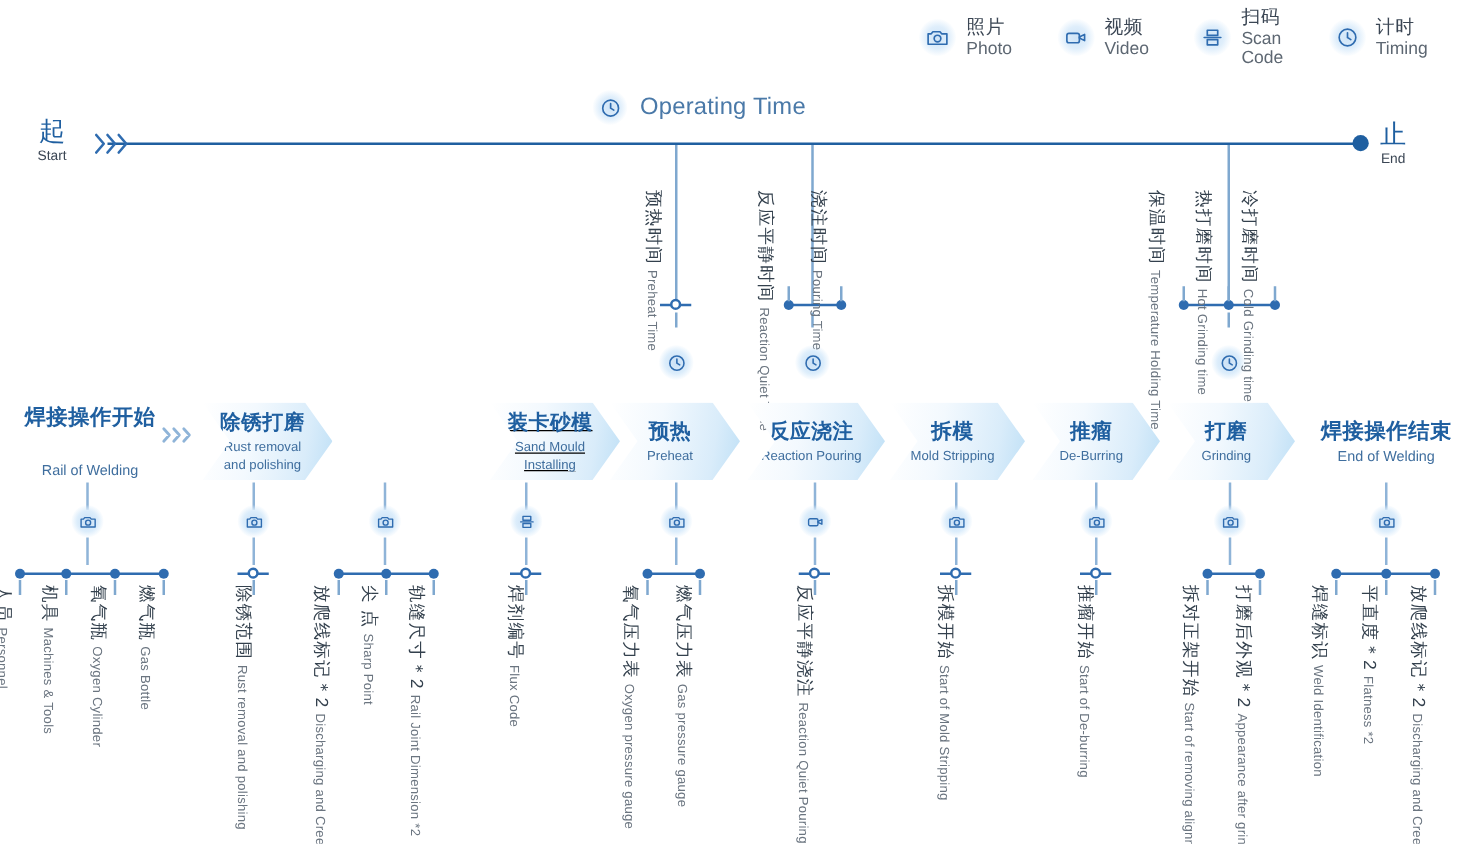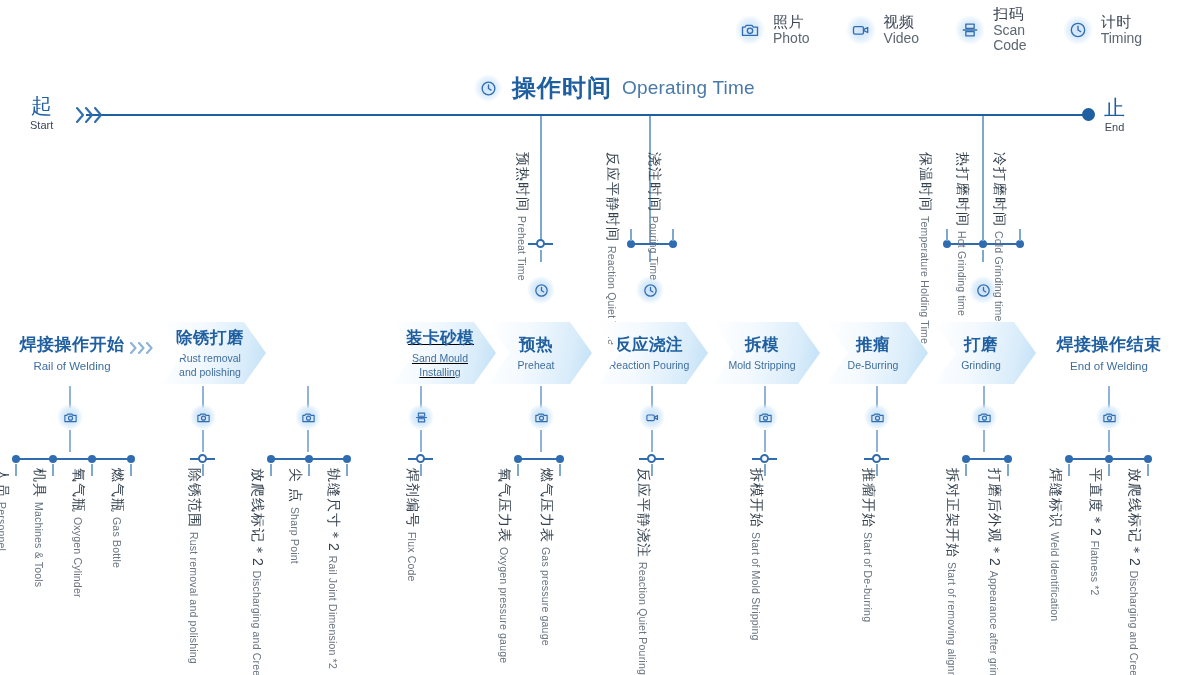--- a/index.html
+++ b/index.html
@@ -165,21 +165,20 @@
     </div>
   </div>
 
   <div class="title">
     <span class="glow">
       <svg width="19" height="19" viewBox="0 0 24 24" fill="none" stroke="#2f6cb0" stroke-width="1.7">
         <circle cx="12" cy="12" r="8"></circle>
         <path d="M12 7.5V12l3.2 2" stroke-linecap="round"></path>
       </svg>
     </span>
-    <span class="title-cn">操作时间</span>
     <span class="title-en">Operating Time</span>
   </div>
 
   <div class="axis-line"></div>
   <div class="axis-chev">
     <svg width="34" height="20" viewBox="0 0 34 20" fill="none" stroke="#2f6cb0" stroke-width="2.1" stroke-linecap="round" stroke-linejoin="round">
       <path d="M3 3l6 7-6 7M12 3l6 7-6 7M21 3l6 7-6 7"></path>
     </svg>
   </div>
   <div class="axis-end-dot"></div>
@@ -257,21 +256,21 @@
   </div>
   <div class="vlabel" style="left:971px; top:152px;">
     <span class="cn">热打磨时间</span>
     <span class="en">Hot Grinding time</span>
   </div>
   <div class="vlabel" style="left:1008px; top:152px;">
     <span class="cn">冷打磨时间</span>
     <span class="en">Cold Grinding time</span>
   </div>
 
-  <div class="plain" style="left:8px; width:128px;">
+  <div class="plain" style="left:8px; width:128px;justify-content:space-between;">
     <div class="chev-cn">焊接操作开始</div>
     <div class="chev-en">Rail of Welding</div>
   </div>
   <div class="mid-chev">
     <svg width="28" height="16" viewBox="0 0 28 16" fill="none" stroke="#8fb4d8" stroke-width="2.2" stroke-linecap="round" stroke-linejoin="round">
       <path d="M3 3l4.5 5L3 13M11 3l4.5 5L11 13M19 3l4.5 5L19 13"></path>
     </svg>
   </div>
 
   <div class="chev" style="left:162px; width:104px;">

